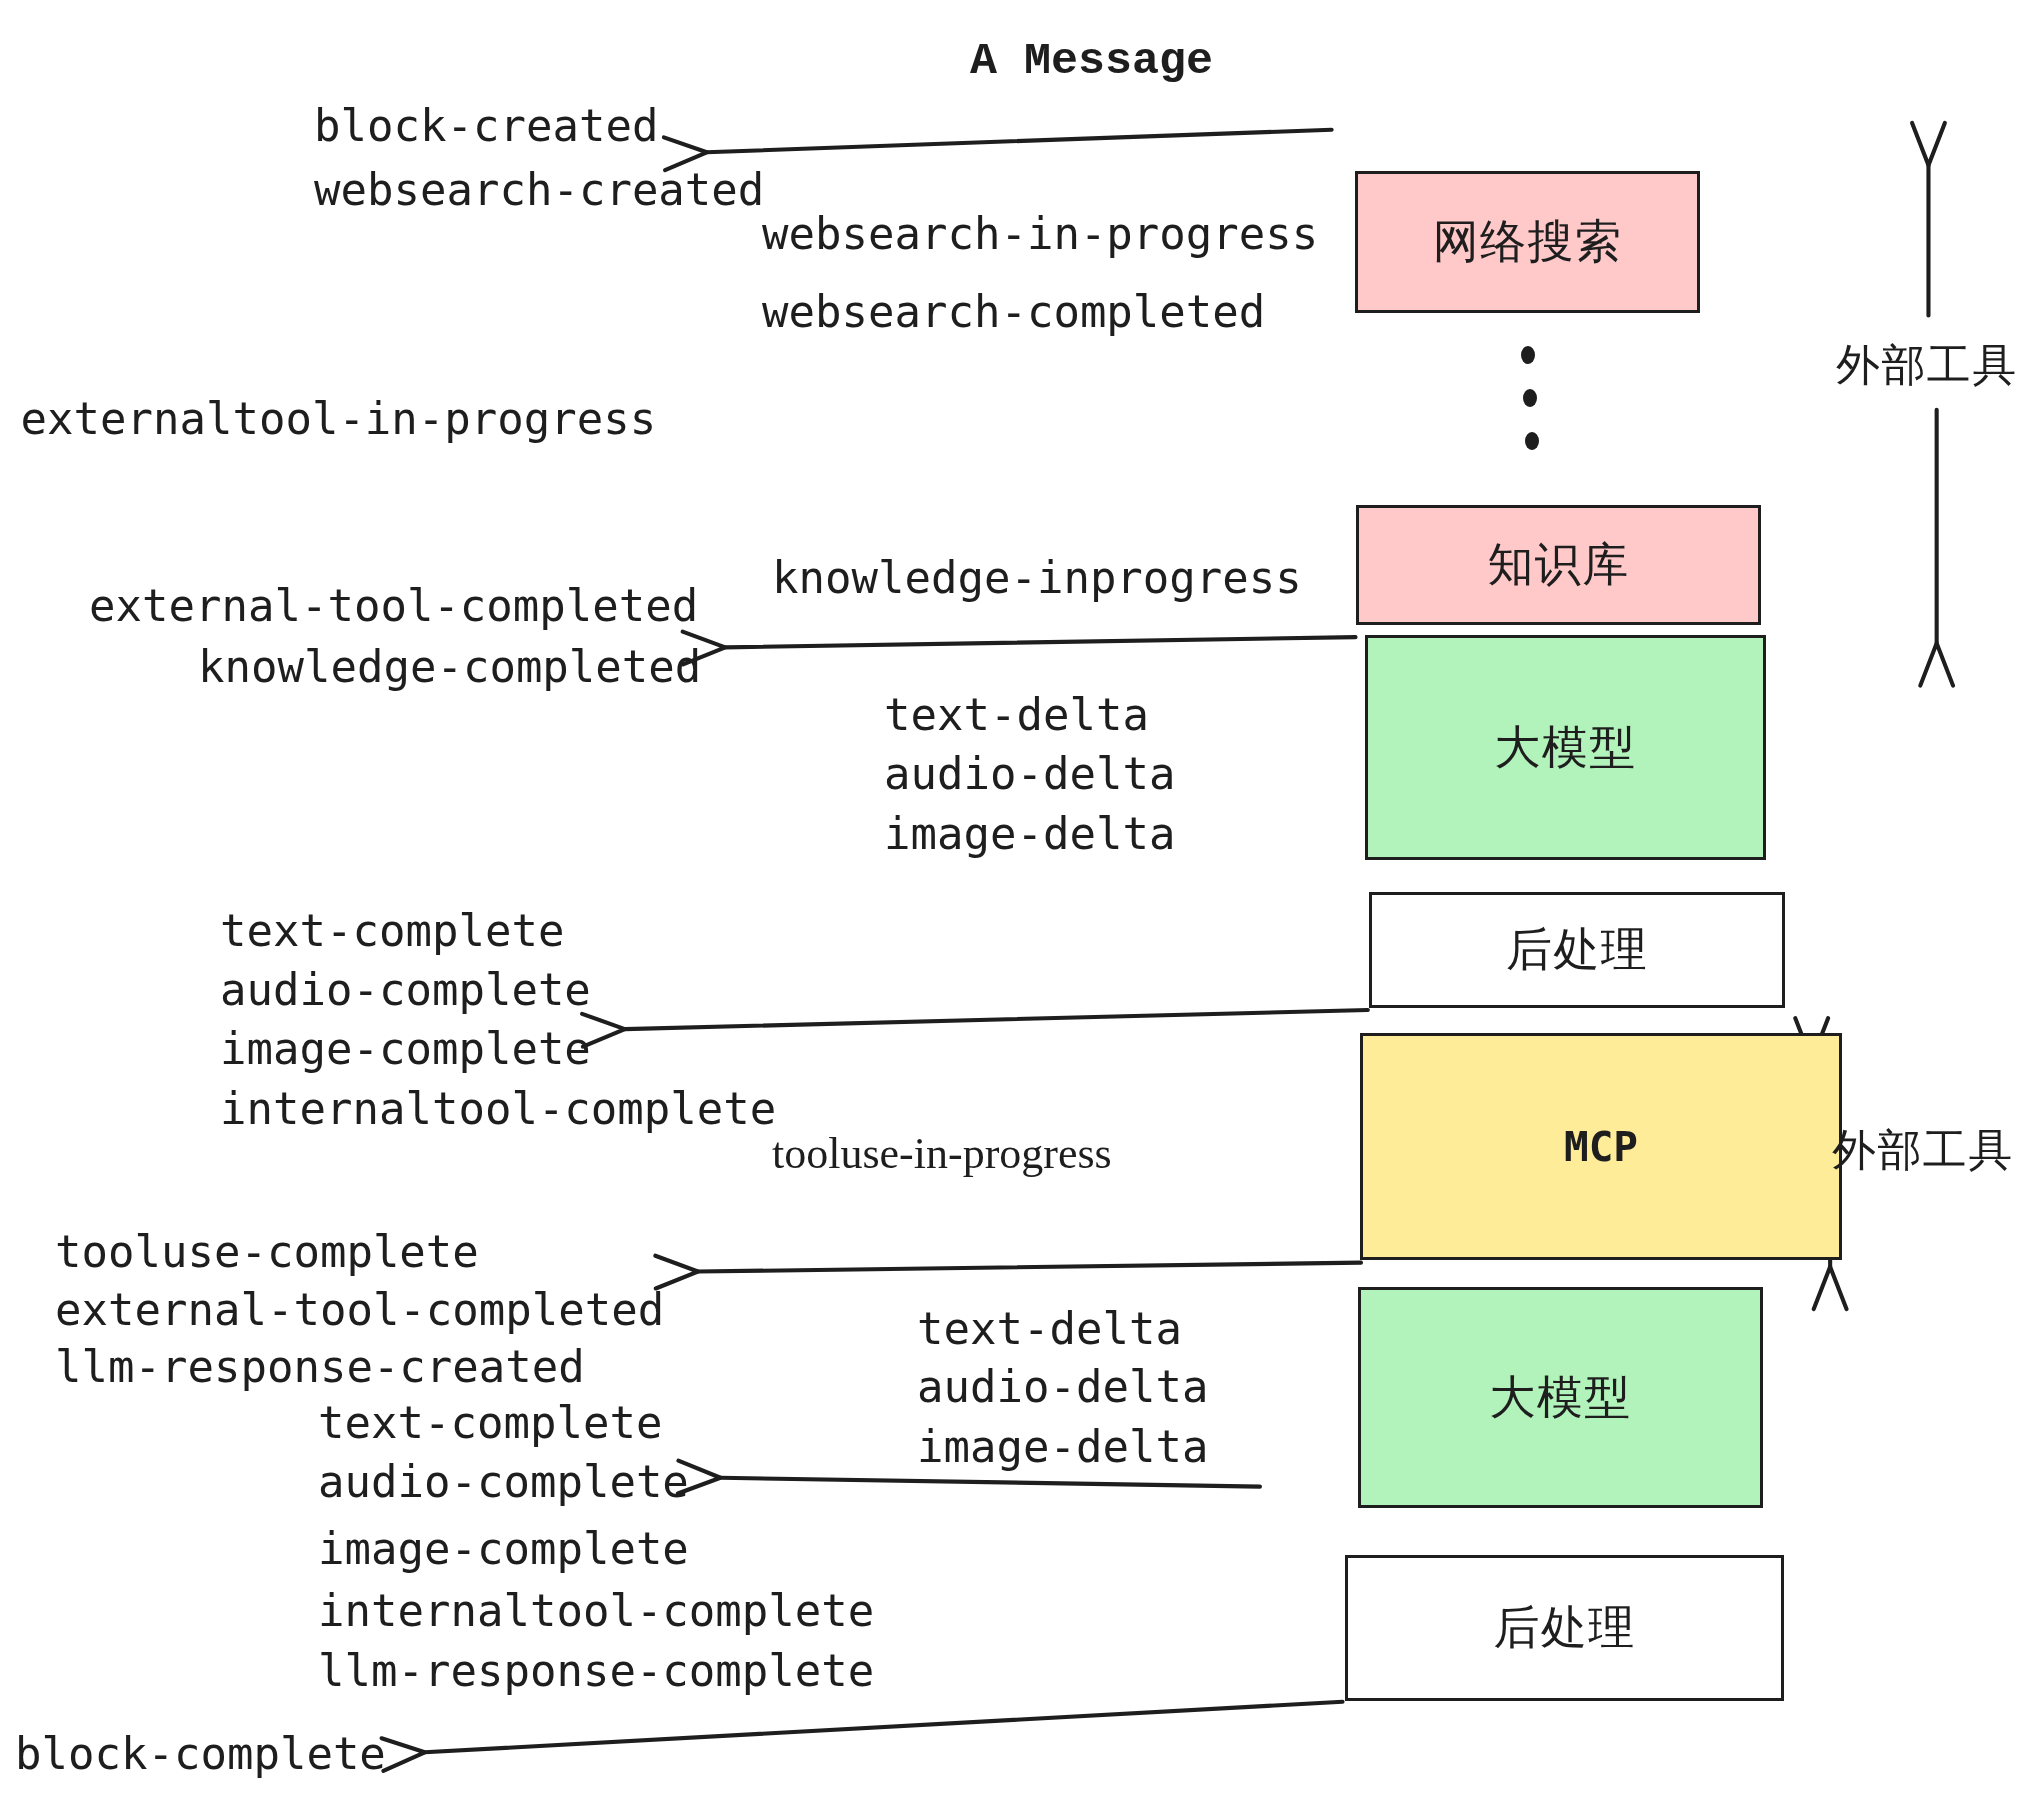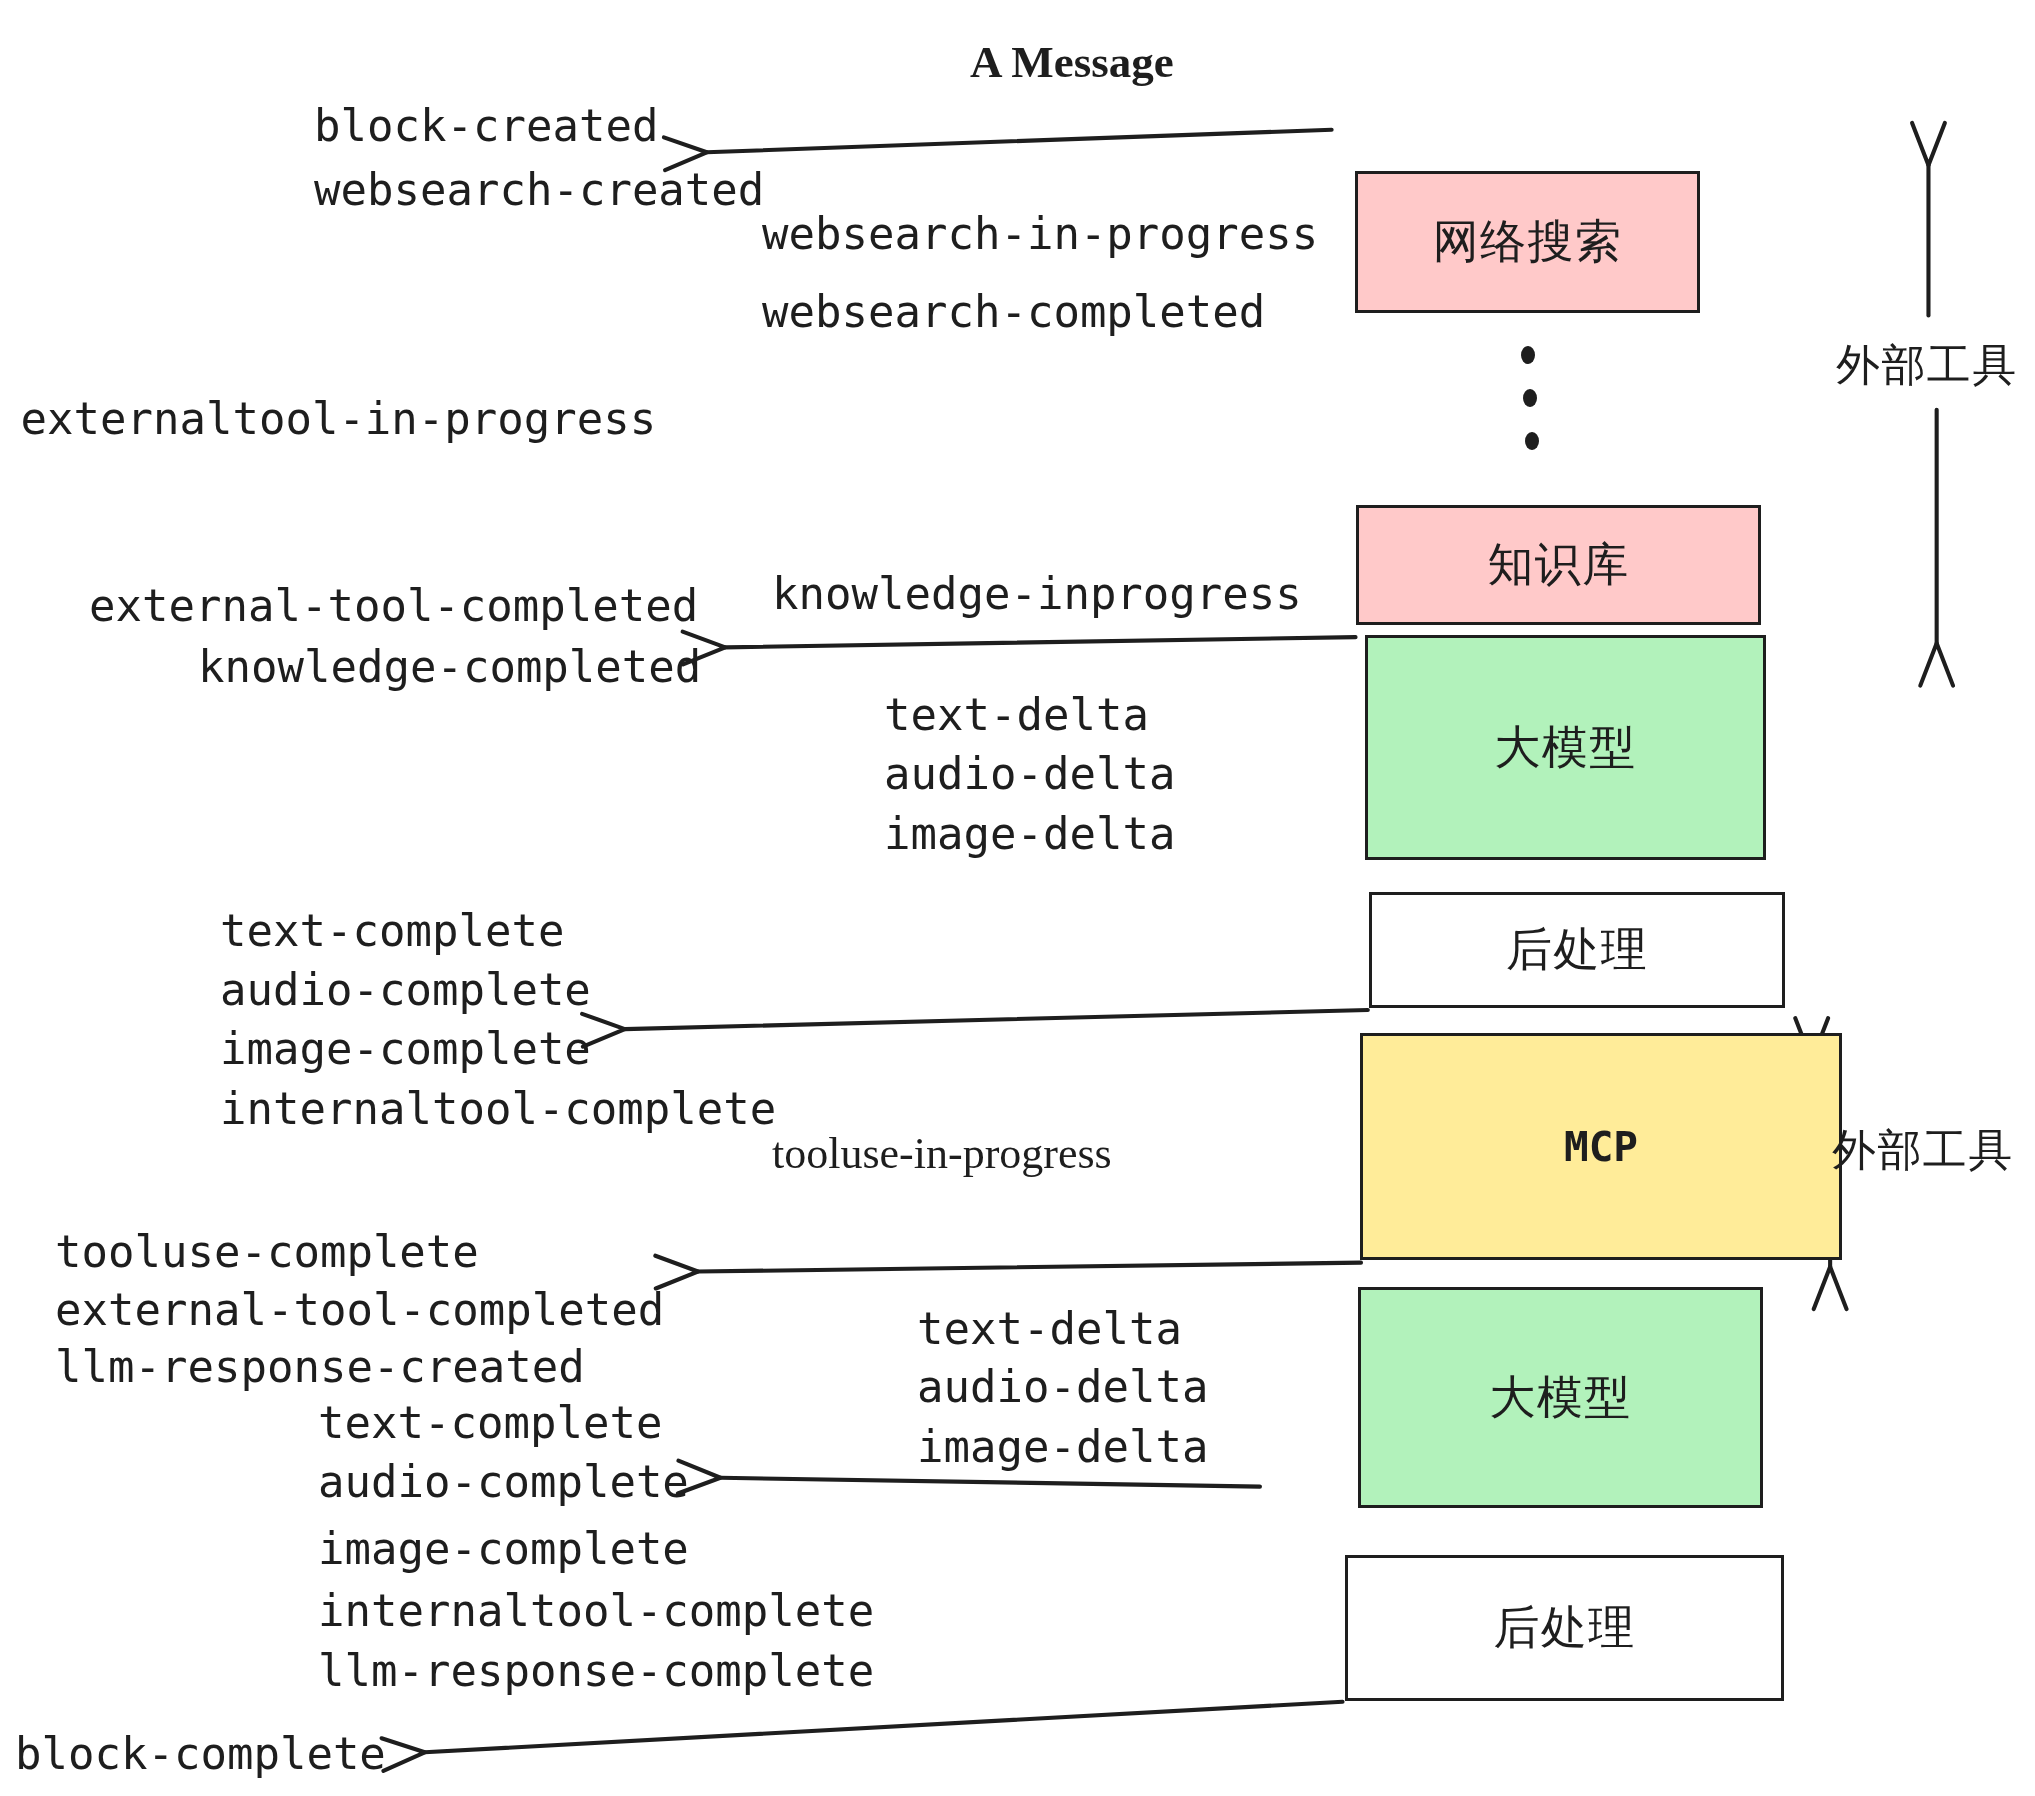--- a/index.html
+++ b/index.html
@@ -47,21 +47,21 @@
     font-size:44px;
     letter-spacing:1.4px;
     white-space:nowrap;
   }
   .page-title{
     position:absolute;
     left:970px;top:36px;
     font-size:45px;
     font-weight:bold;
     white-space:nowrap;
-    font-family:Liberation Serif, serif;
+    font-family:Liberation Mono, monospace;
   }
   .dot{
     position:absolute;
     width:13.7px;height:18px;
     background:#1e1e1e;
     border-radius:50%;
   }
 </style>
 </head>
 <body>
@@ -111,21 +111,21 @@
       <div class="flow-box" style="left: 1345px; top: 1555px; width: 439px; height: 146px; background: rgb(255, 255, 255);">
         <span class="box-label">后处理</span>
       </div>
     </div>
   <div id="labels">
       <div class="event-label" style="left: 314px; top: 102px;">block-created</div>
       <div class="event-label" style="left: 314px; top: 166px;">websearch-created</div>
       <div class="event-label" style="left: 762px; top: 210px;">websearch-in-progress</div>
       <div class="event-label" style="left: 762px; top: 288px;">websearch-completed</div>
       <div class="event-label" style="left: 20.5px; top: 395px;">externaltool-in-progress</div>
-      <div class="event-label" style="left: 772px; top: 570px;">knowledge-inprogress</div>
+      <div class="event-label" style="left: 772px; top: 554px;">knowledge-inprogress</div>
       <div class="event-label" style="left: 89px; top: 582px;">external-tool-completed</div>
       <div class="event-label" style="left: 198px; top: 643px; text-align: right;">knowledge-completed</div>
       <div class="event-label" style="left: 884px; top: 691px;">text-delta</div>
       <div class="event-label" style="left: 884px; top: 750px;">audio-delta</div>
       <div class="event-label" style="left: 884px; top: 810px;">image-delta</div>
       <div class="event-label" style="left: 220px; top: 907px;">text-complete</div>
       <div class="event-label" style="left: 220px; top: 966px;">audio-complete</div>
       <div class="event-label" style="left: 220px; top: 1025px;">image-complete</div>
       <div class="event-label" style="left: 220px; top: 1085px;">internaltool-complete</div>
       <div class="event-label" style="left: 772px; top: 1130px; font-family: Liberation Serif, serif;">tooluse-in-progress</div>

